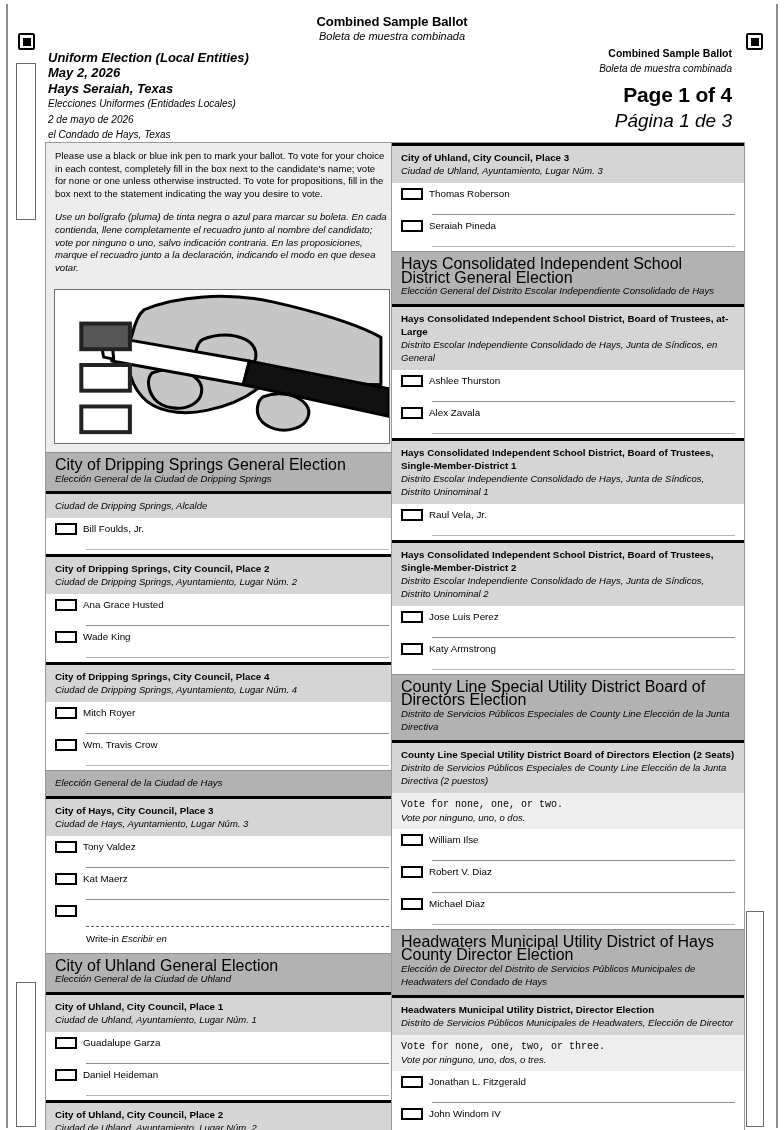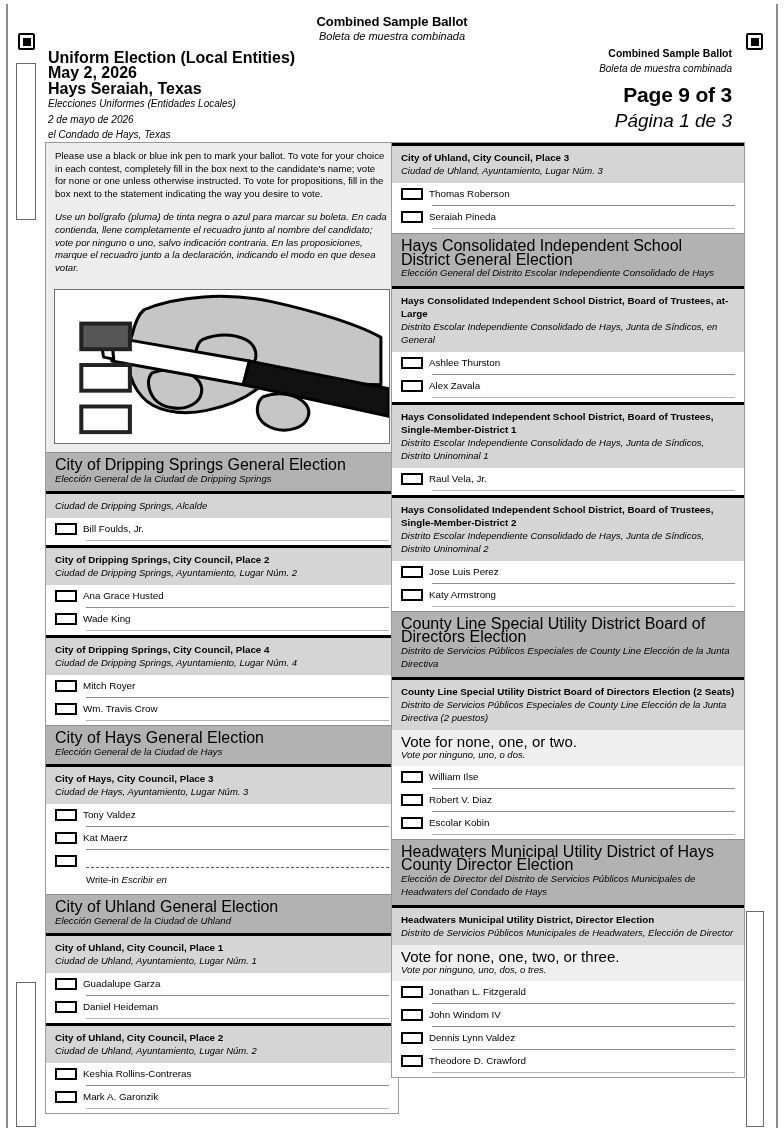--- a/index.html
+++ b/index.html
@@ -42,21 +42,21 @@
   .doc-head {
     position:absolute; left:0; top:14px; width:784px; text-align:center;
   }
   .doc-head .t1 { font-size:13px; font-weight:bold; line-height:15px; letter-spacing:-0.1px;}
   .doc-head .t2 { font-size:11px; font-style:italic; line-height:14px; }
 
   .meta-left {
     position:absolute; left:48px; top:50px; width:300px;
     line-height:15.4px;
   }
-  .meta-left .b { font-size:16px; font-weight:bold; }
+  .meta-left .b { font-size:13px; font-weight:bold;font-style:italic; }
   .meta-left .i { font-size:10px; font-style:italic; }
 
   .meta-right {
     position:absolute; right:52px; top:46px; width:300px; text-align:right;
   }
   .meta-right .r1 { font-size:10.5px; font-weight:bold; line-height:15px;}
   .meta-right .r2 { font-size:10px; font-style:italic; line-height:16px; }
   .meta-right .r3 { font-size:21px; font-weight:bold; line-height:27px; margin-top:4px; letter-spacing:-0.2px;}
   .meta-right .r4 { font-size:19px; font-style:italic; line-height:25px; }
 
@@ -102,28 +102,28 @@
     line-height:13px;
   }
   .contest-head .en { font-size:9.8px; font-weight:bold; }
   .contest-head .es { font-size:9.5px; font-style:italic; }
 
   .vote-for {
     background:#efefef;
     padding:5px 9px 5px 9px;
     line-height:13px;
   }
-  .vote-for .en { font-size:15px; }
+  .vote-for .en { font-size:10px;font-family:Liberation Mono, monospace; }
   .vote-for .es { font-size:9.5px; font-style:italic; }
 
   .options { background:#fff; padding:0 0 4px 0; }
 
   .opt {
     display:flex; align-items:flex-start;
-    padding:4px 9px 3px 9px;
+    padding:4px 9px 12px 9px;
     position:relative;
   }
   .chk {
     width:22px; height:12px; min-width:22px;
     border:2px solid #000; background:#fff;
     margin-top:1px;
   }
   .opt-name {
     flex:1;
     font-size:9.8px; line-height:13px;
@@ -164,21 +164,21 @@
   <div class="b">May 2, 2026</div>
   <div class="b">Hays Seraiah, Texas</div>
   <div class="i">Elecciones Uniformes (Entidades Locales)</div>
   <div class="i">2 de mayo de 2026</div>
   <div class="i">el Condado de Hays, Texas</div>
 </div>
 
 <div class="meta-right">
   <div class="r1">Combined Sample Ballot</div>
   <div class="r2">Boleta de muestra combinada</div>
-  <div class="r3">Page 9 of 3</div>
+  <div class="r3">Page 1 of 4</div>
   <div class="r4">Página 1 de 3</div>
 </div>
 
 <div class="col col-left">
   <div class="instructions">
     <p>Please use a black or blue ink pen to mark your ballot. To vote for your choice in each contest, completely fill in the box next to the candidate's name; vote for none or one unless otherwise instructed. To vote for propositions, fill in the box next to the statement indicating the way you desire to vote.</p>
     <p class="es">Use un bolígrafo (pluma) de tinta negra o azul para marcar su boleta. En cada contienda, llene completamente el recuadro junto al nombre del candidato; vote por ninguno o uno, salvo indicación contraria. En las proposiciones, marque el recuadro junto a la declaración, indicando el modo en que desea votar.</p>
   </div>
   <div class="illus-wrap">
     <div class="illus">
@@ -252,21 +252,20 @@
             <div class="rule"></div>
           </div>
           <div class="opt last">
             <div class="chk"></div>
             <div class="opt-name">Wm. Travis Crow</div>
             <div class="rule"></div>
           </div>
         </div>
       </div>
       <div class="elect-banner">
-        <div class="en">City of Hays General Election</div>
         <div class="es">Elección General de la Ciudad de Hays</div>
       </div>
       <div class="contest">
         <div class="contest-head">
           <div class="en">City of Hays, City Council, Place 3</div>
           <div class="es">Ciudad de Hays, Ayuntamiento, Lugar Núm. 3</div>
         </div>
         <div class="options">
           <div class="opt">
             <div class="chk"></div>
@@ -421,21 +420,21 @@
             <div class="opt-name">William Ilse</div>
             <div class="rule"></div>
           </div>
           <div class="opt">
             <div class="chk"></div>
             <div class="opt-name">Robert V. Diaz</div>
             <div class="rule"></div>
           </div>
           <div class="opt last">
             <div class="chk"></div>
-            <div class="opt-name">Escolar Kobin</div>
+            <div class="opt-name">Michael Diaz</div>
             <div class="rule"></div>
           </div>
         </div>
       </div>
       <div class="elect-banner">
         <div class="en">Headwaters Municipal Utility District of Hays County Director Election</div>
         <div class="es">Elección de Director del Distrito de Servicios Públicos Municipales de Headwaters del Condado de Hays</div>
       </div>
       <div class="contest">
         <div class="contest-head">

